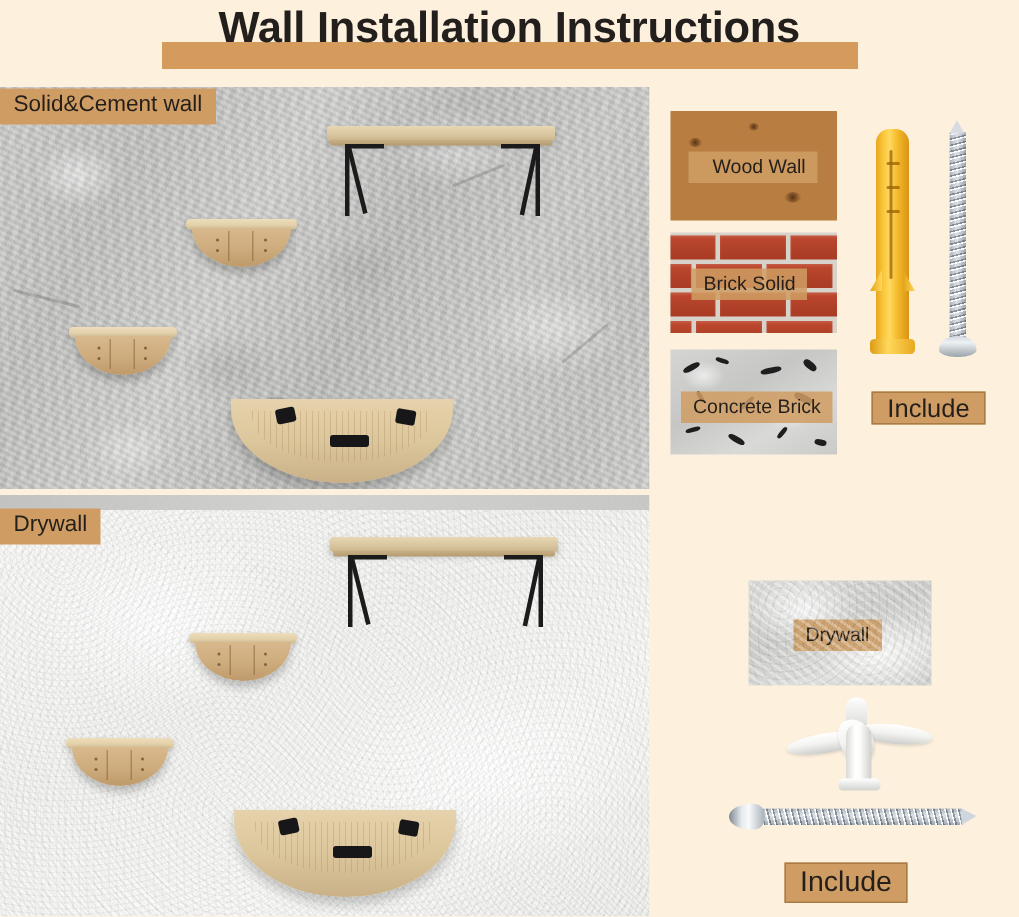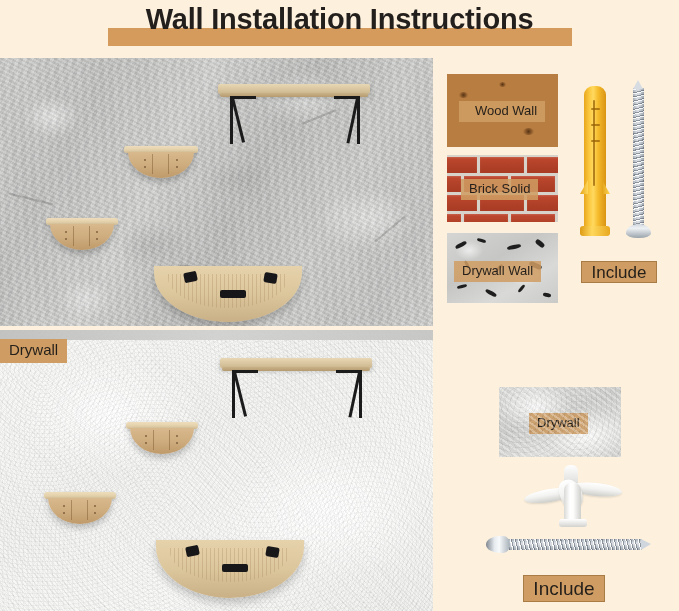--- a/index.html
+++ b/index.html
@@ -349,20 +349,21 @@
     </div>
 
     <div class="hammock" style="left:154px; top:208px; width:148px; height:56px;">
       <div class="hammock-body"></div>
       <div class="hammock-ridge" style="left:14px; top:8px; width:120px; height:34px; border-radius:0 0 50% 50% / 0 0 90% 90%;"></div>
       <div class="ham-clip" style="left:30px; top:6px;  width:13px; height:10px; transform:rotate(-12deg);"></div>
       <div class="ham-clip" style="left:66px; top:24px; width:26px; height:8px;"></div>
       <div class="ham-clip" style="left:110px; top:7px; width:13px; height:10px; transform:rotate(10deg);"></div>
     </div>
 
+    <div class="panel-label lbl-solid" style="top:1px;">Solid&amp;Cement wall</div>
   </div>
 
   <div class="photo photo-bot">
     <div class="wall-drywall"></div>
     <div class="drywall-strip"></div>
 
     <div class="shelf" style="left:220px; top:28px; width:152px; height:64px;">
       <div class="shelf-top" style="left:0; top:0; width:152px; height:10px;"></div>
       <div class="shelf-top" style="left:2px; top:9px; width:148px; height:4px; background:linear-gradient(180deg,#c9b187,#b59b6f); box-shadow:none;"></div>
       <div class="bracket" style="left:12px;  top:12px; width:26px; height:3px;"></div>
@@ -435,21 +436,21 @@
     <div class="cspeck" style="left:30px; top:6px;  width:9px;  height:3px; transform:rotate(18deg);"></div>
     <div class="cspeck" style="left:60px; top:12px; width:14px; height:4px; transform:rotate(-12deg);"></div>
     <div class="cspeck" style="left:88px; top:8px;  width:10px; height:5px; transform:rotate(40deg);"></div>
     <div class="cspeck" style="left:16px; top:30px; width:8px;  height:3px; transform:rotate(60deg);"></div>
     <div class="cspeck" style="left:46px; top:34px; width:11px; height:3px; transform:rotate(-45deg);"></div>
     <div class="cspeck" style="left:82px; top:30px; width:13px; height:5px; transform:rotate(25deg);"></div>
     <div class="cspeck" style="left:10px; top:52px; width:10px; height:3px; transform:rotate(-15deg);"></div>
     <div class="cspeck" style="left:38px; top:58px; width:12px; height:4px; transform:rotate(30deg);"></div>
     <div class="cspeck" style="left:70px; top:54px; width:9px;  height:3px; transform:rotate(-50deg);"></div>
     <div class="cspeck" style="left:96px; top:60px; width:8px;  height:4px; transform:rotate(12deg);"></div>
-    <div class="sw-cap" style="left:7px; top:28px;">Drywall Wall</div>
+    <div class="sw-cap" style="left:7px; top:28px;">Concrete Brick</div>
   </div>
 
   <div class="hw" style="left:578px; top:86px; width:100px; height:170px;">
 
     <div class="anchor-y" style="left:6px; top:0px; width:22px; height:150px;">
       <div class="ay-body"></div>
       <div class="ay-slot" style="left:9px; top:14px; width:2px; height:86px;"></div>
       <div class="ay-slot" style="left:7px; top:22px; width:9px; height:2px;"></div>
       <div class="ay-slot" style="left:7px; top:38px; width:9px; height:2px;"></div>
       <div class="ay-slot" style="left:7px; top:54px; width:9px; height:2px;"></div>

